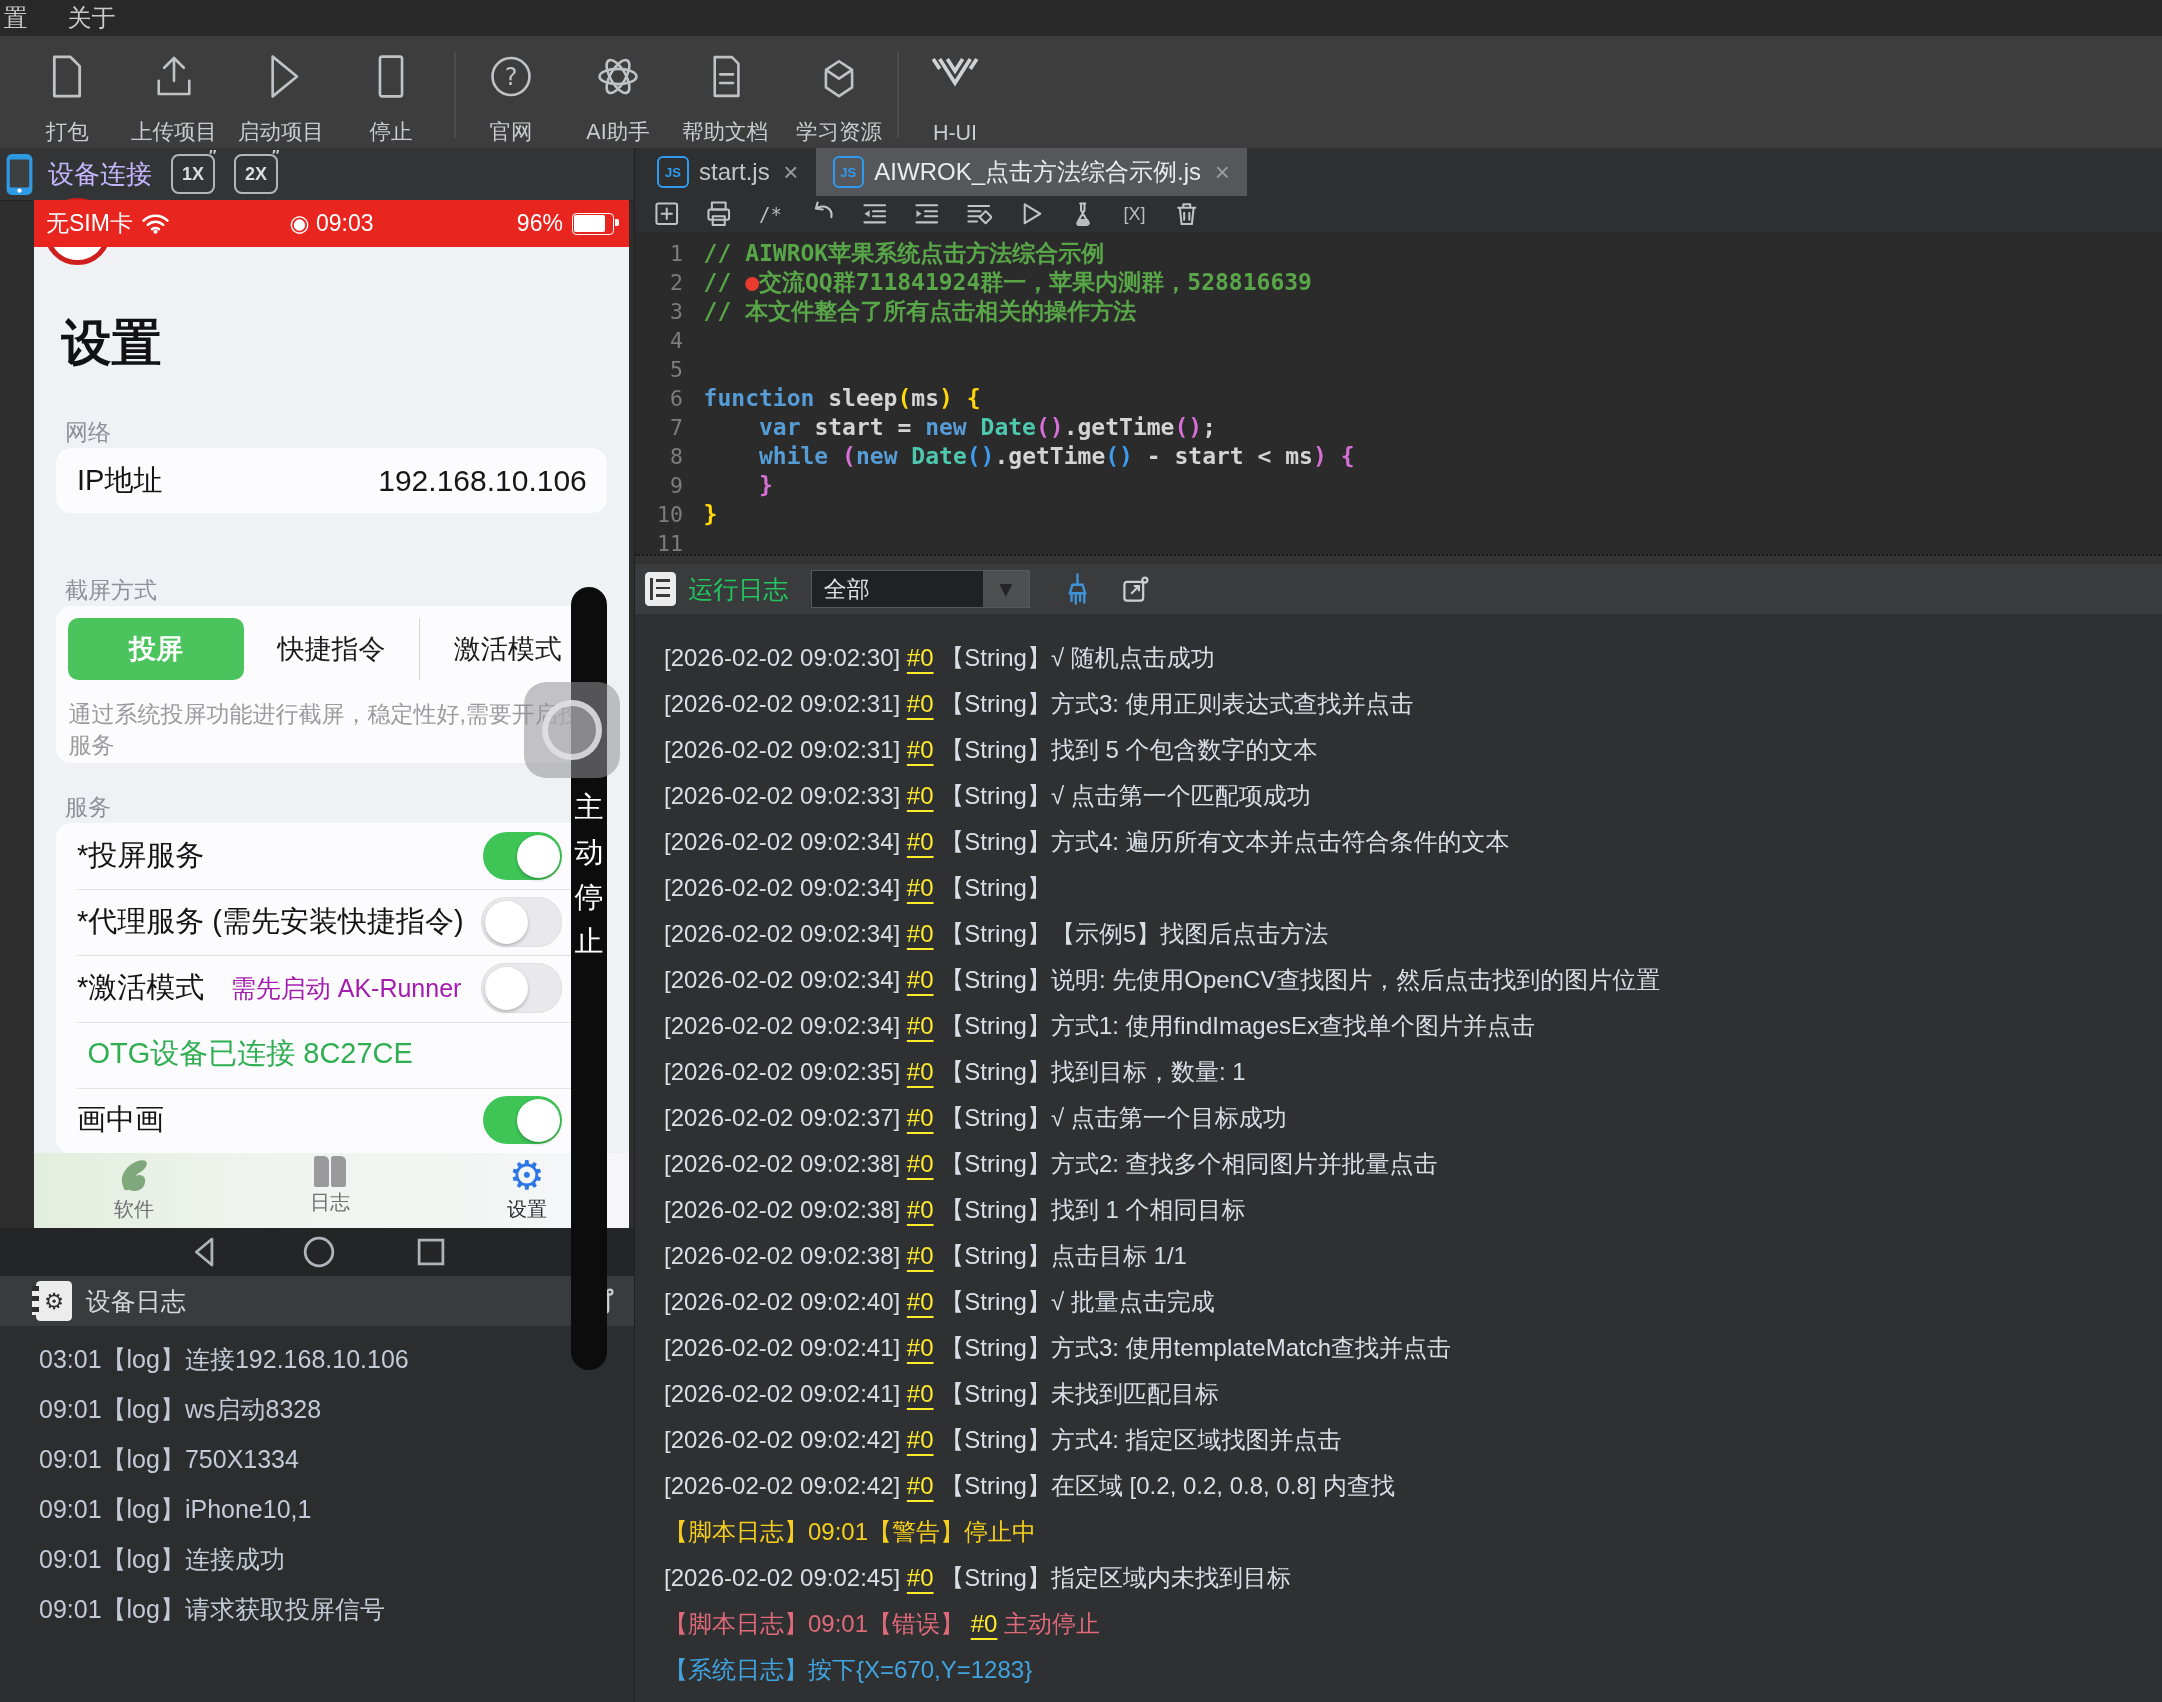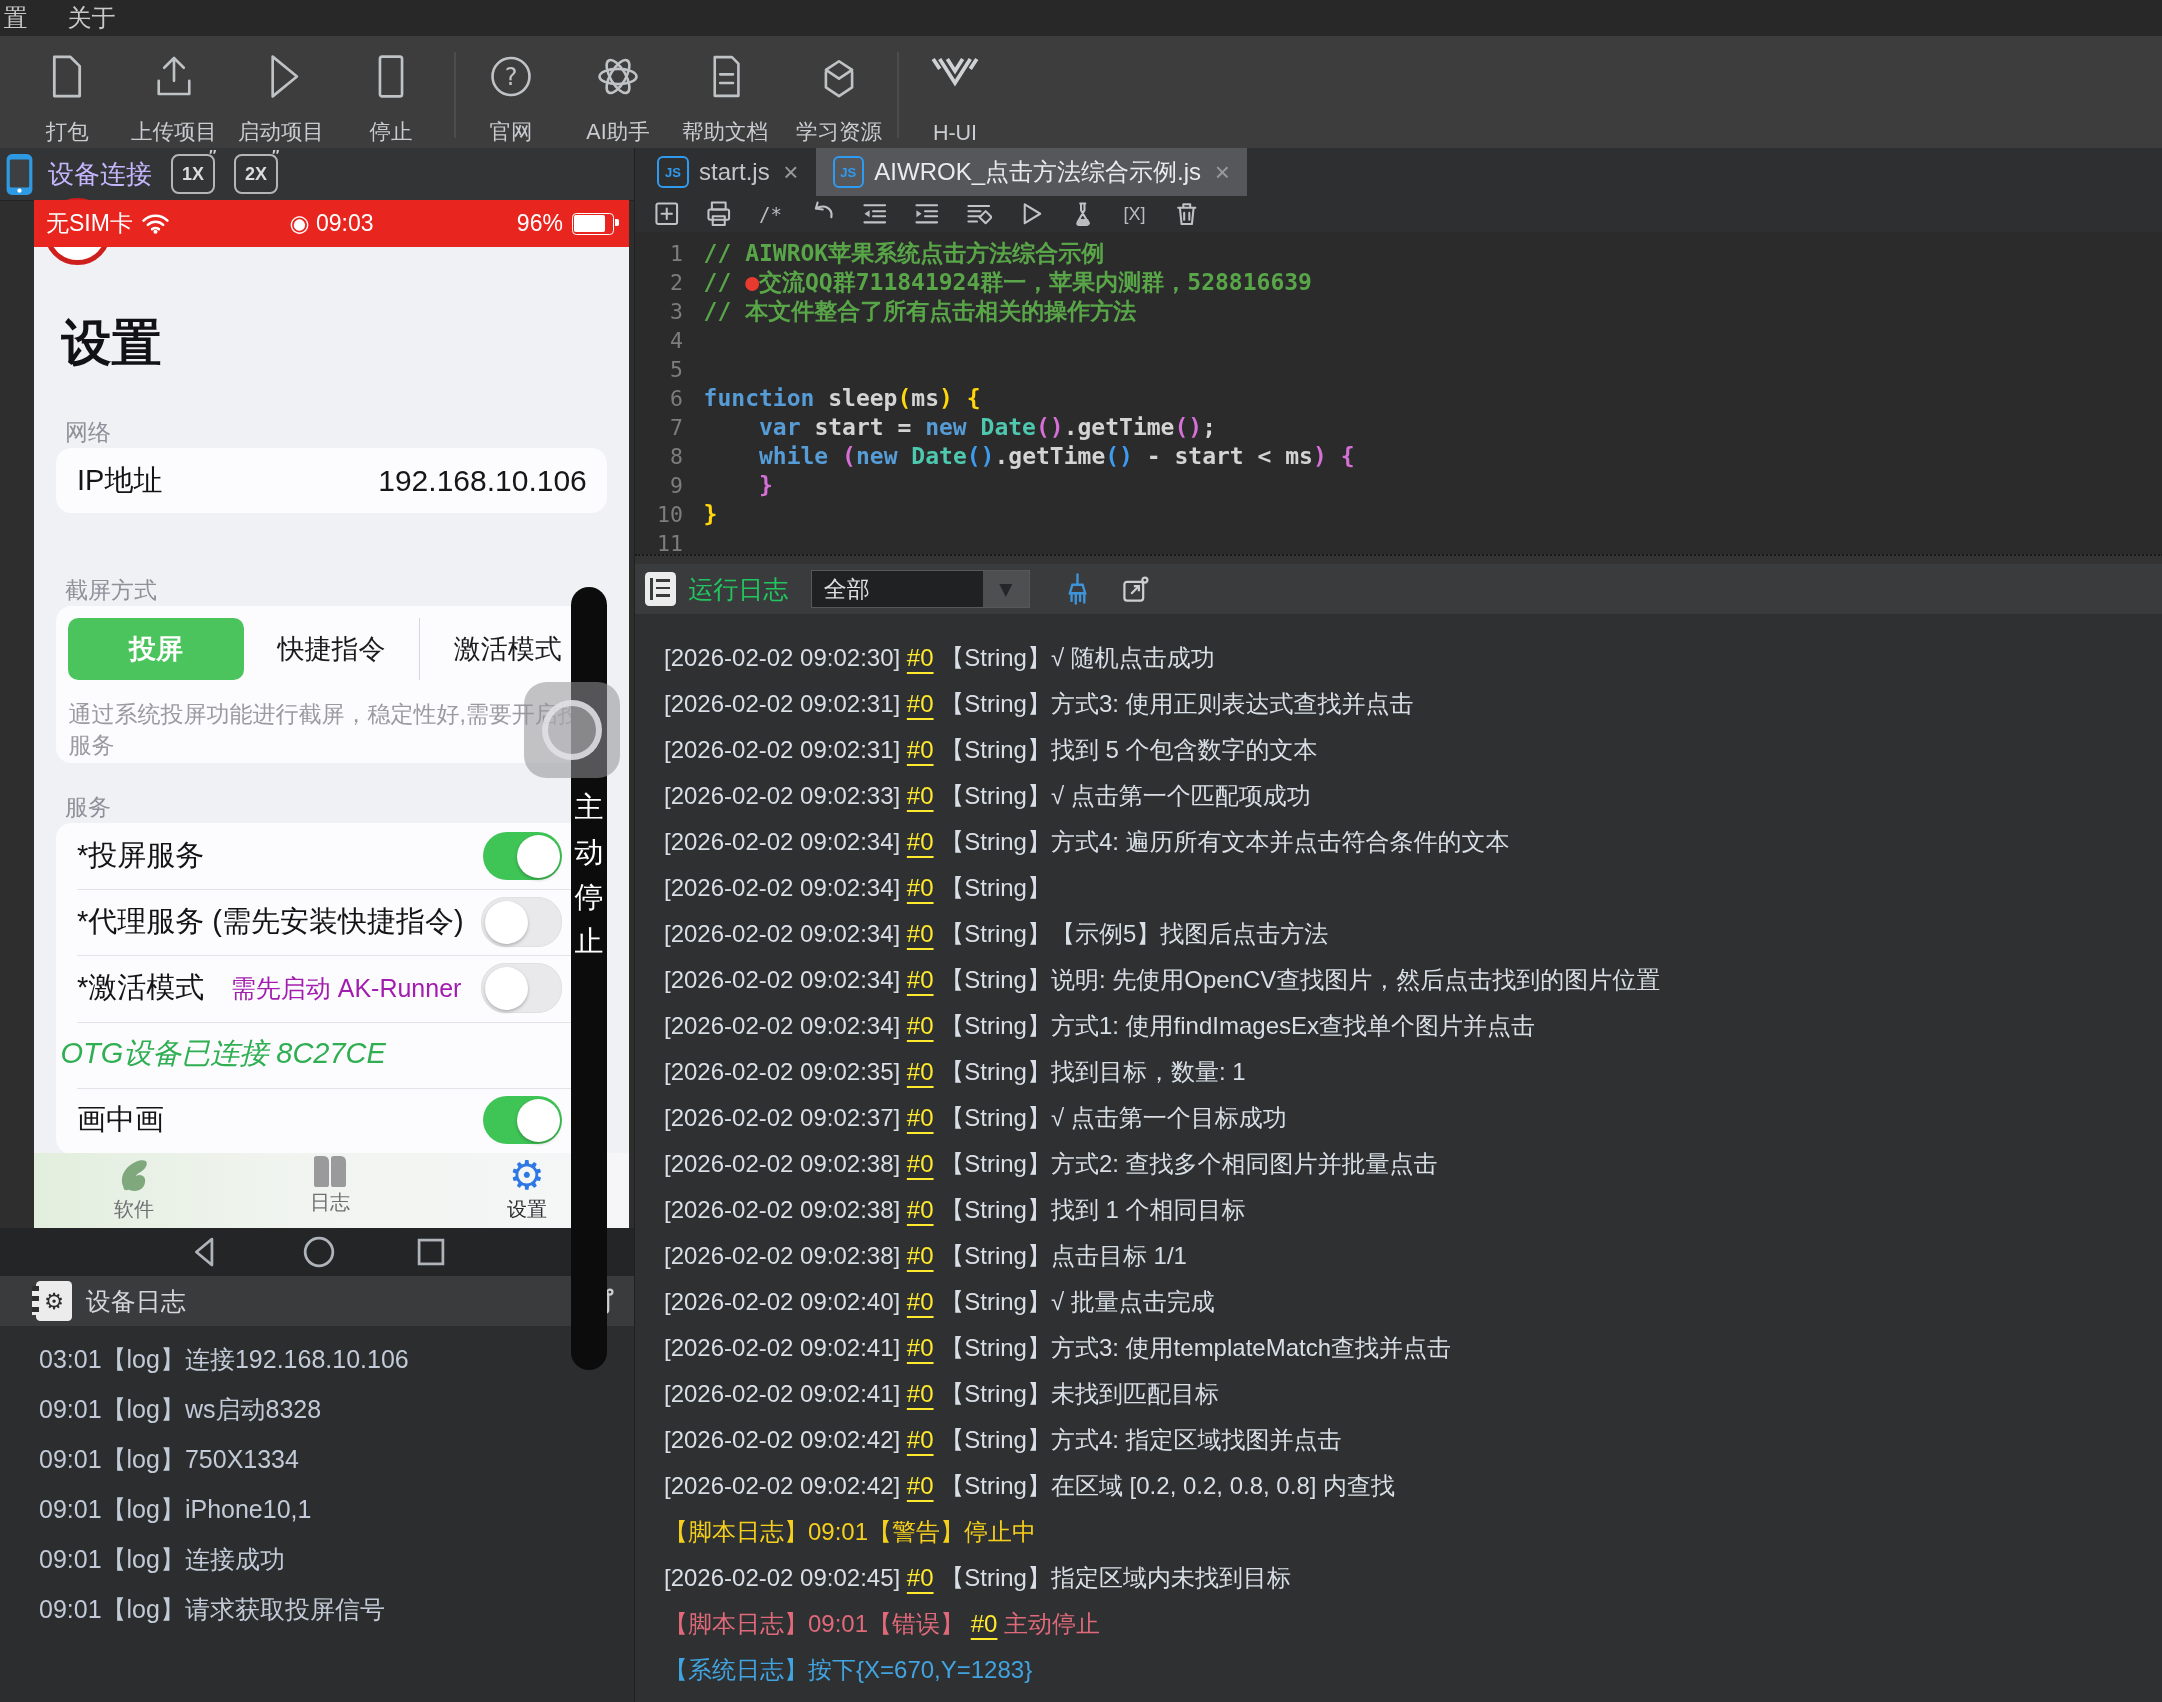--- a/index.html
+++ b/index.html
@@ -38,21 +38,21 @@
   .pdiv{position:absolute;left:20.6px;right:0;height:0.9px;background:#e4e4e8;}
   .toggle{position:absolute;right:45px;width:79px;height:48px;border-radius:24px;}
   .toggle.on{background:#3fc456;}
   .toggle.off{background:#e9e9ec;border:0.9px solid #e0e0e3;}
   .knob{position:absolute;top:2.6px;width:43px;height:43px;border-radius:50%;background:#fff;box-shadow:0 1.7px 3.4px rgba(0,0,0,.25);}
   .toggle.on .knob{right:2.6px;} .toggle.off .knob{left:2.6px;}
   #seg{position:absolute;left:12px;top:12px;right:12px;height:62px;display:flex;align-items:stretch;}
   .segcell{flex:1;display:grid;place-items:center;font-size:27px;color:#1b1b1d;}
   .segcell.sel{background:#4cc45e;color:#fff;border-radius:10.3px;font-weight:bold;}
   .segcell.brd{border-left:1.7px solid #d6d6da;}
-  #otg{font-size:29px;color:#2fae52;margin-left:4px;font-style:italic;}
+  #otg{font-size:29px;color:#2fae52;margin-left:31px;}
   #aknote{position:absolute;right:146px;font-size:25px;color:#a21caf;}
   
   #ptabbar{left:0;top:953px;width:595px;height:75px;background:linear-gradient(90deg,#e2eedd 0%,#f0f4ef 40%,#f6f6f8 100%);z-index:4;display:flex;}
   .ptab{position:absolute;top:3.4px;width:120px;display:flex;flex-direction:column;align-items:center;gap:1.7px;}
   .ptab .plb{font-size:20px;color:#6f6f73;}
   #book{display:flex;gap:2.6px;} #book i{width:14.6px;height:31px;background:#9a9a9c;border-radius:2.6px 5.2px 2.6px 2.6px;}
   #gearblue{font-size:40px;line-height:38px;color:#2e78e6;font-family:"DejaVu Sans",sans-serif;}
   
   #blackbar{left:537px;top:387px;width:36px;height:578px;background:#0c0c0c;border-radius:18px;z-index:5;display:flex;flex-direction:column;align-items:center;padding-top:205px;gap:13.8px;}
   #blackbar span{color:#fff;font-size:29px;line-height:31px;}

